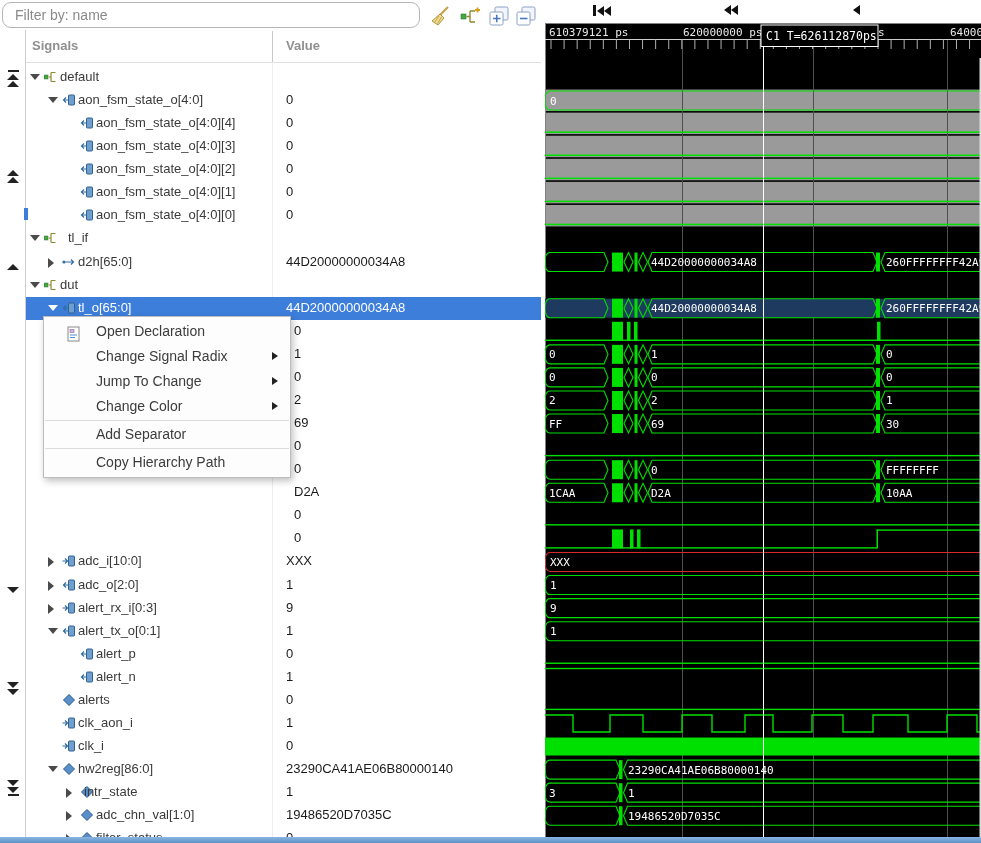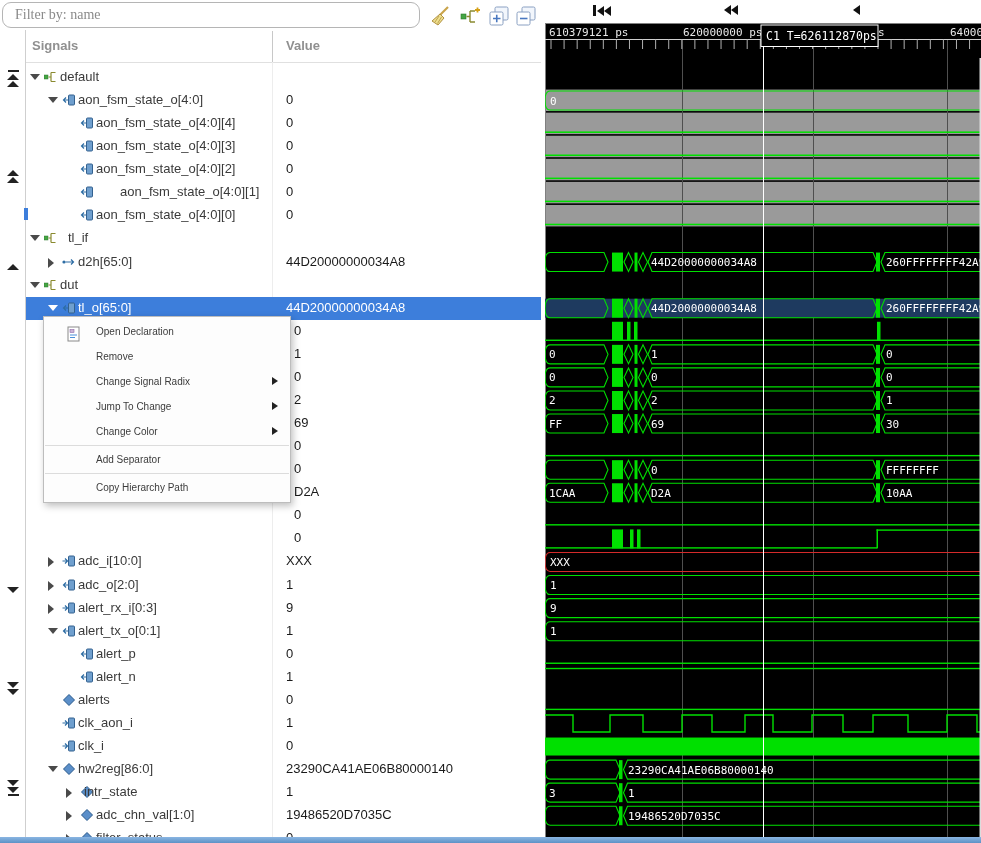--- a/index.html
+++ b/index.html
@@ -2,21 +2,21 @@
 <html><head>
 <meta charset="utf-8">
 <style>
   html,body{margin:0;padding:0;background:#ffffff;width:981px;height:843px;overflow:hidden;
     font-family:"Liberation Sans","DejaVu Sans",sans-serif;}
   #app{position:relative;width:981px;height:843px;background:#fff;}
   
   #left-panel{position:absolute;left:0;top:0;width:541px;height:843px;background:#fff;}
   #filter-input{position:absolute;left:2px;top:2px;width:402px;height:22px;border:1px solid #b5b5b5;
     border-radius:9px;padding-left:12px;font-size:14px;color:#b91c1c;outline:none;
-    font-family:Liberation Serif, serif;}
+    font-family:Liberation Sans, sans-serif;}
   #filter-input::placeholder{color:#8a8a8a;opacity:1;}
   .tb-icon{position:absolute;top:4px;width:24px;height:24px;cursor:pointer;}
   #tree-header{position:absolute;left:0;top:30px;width:541px;height:32px;background:#fff;
     border-bottom:1px solid #e0e0e0;}
   .hdr-label{position:absolute;top:8px;font-size:13px;font-weight:bold;color:#909090;}
   #hdr-divider{position:absolute;left:272px;top:31px;width:1px;height:31px;background:#c8c8c8;}
   #col-divider{position:absolute;left:272px;top:62px;width:1px;height:775px;background:#ededed;}
   #tree-margin{position:absolute;left:0;top:30px;width:25px;height:813px;background:#fff;
     border-right:1px solid #cfcfcf;}
   .jump-btn{position:absolute;left:5px;width:16px;display:flex;flex-direction:column;align-items:center;cursor:pointer;}
@@ -34,21 +34,21 @@
   .trow.selected .lbl,.trow.selected .val{color:#ffffff;}
   .exp{position:absolute;top:8px;width:0;height:0;cursor:pointer;}
   .exp.open{border-left:5px solid transparent;border-right:5px solid transparent;border-top:6px solid #4a4a4a;}
   .exp.closed{border-top:5px solid transparent;border-bottom:5px solid transparent;border-left:6px solid #4a4a4a;margin-top:-1px;}
   .trow.selected .exp.open{border-top-color:#fff;}
   .ticon{position:absolute;top:4px;width:14px;height:14px;}
   
   #context-menu{position:absolute;left:43px;top:316px;width:246px;background:#fdfdfd;
     border:1px solid #bdbdbd;box-shadow:2px 3px 7px rgba(0,0,0,0.25);z-index:30;padding:2px 0;}
   .menu-item{position:relative;height:25px;line-height:25px;cursor:pointer;}
-  .menu-item .mi-label{position:absolute;left:52px;font-size:10px;color:#3c3c3c;white-space:nowrap;}
+  .menu-item .mi-label{position:absolute;left:52px;font-size:14px;color:#3c3c3c;white-space:nowrap;}
   .menu-item .mi-icon{position:absolute;left:22px;top:5px;width:16px;height:16px;}
   .menu-item .mi-arrow{position:absolute;right:12px;top:8px;width:0;height:0;
     border-top:4.5px solid transparent;border-bottom:4.5px solid transparent;border-left:6px solid #222;}
   .menu-sep{height:1px;background:#dcdcdc;margin:1px 1px;}
   
   #panel-divider{position:absolute;left:541px;top:0;width:4px;height:843px;background:#fff;}
   #wave-panel{position:absolute;left:545px;top:0;width:436px;height:843px;background:#a21caf;}
   #wave-nav{position:absolute;left:0;top:0;width:436px;height:23px;background:#fff;}
   .nav-btn{position:absolute;top:5px;display:flex;align-items:center;cursor:pointer;}
   .nb-bar{width:2.5px;height:11px;background:#111;margin-right:1px;}
@@ -145,21 +145,21 @@
               <rect x="6.5" y="2" width="6" height="10" rx="1" fill="#6f9fce" stroke="#33618f"></rect>
             </svg></span>
           <span class="lbl" style="left: 70px;">aon_fsm_state_o[4:0][2]</span>
           <span class="val" style="left: 260px;">0</span>
         </div>
         <div class="trow" style="top: 181px;">
           <span class="ticon" style="left: 54px;"><svg width="14" height="14">
               <path d="M6 7 H1.5 M4 4.5 L1.5 7 L4 9.5" stroke="#2e6da4" fill="none" stroke-width="1.2"></path>
               <rect x="6.5" y="2" width="6" height="10" rx="1" fill="#6f9fce" stroke="#33618f"></rect>
             </svg></span>
-          <span class="lbl" style="left: 70px; margin-left: 24px;">aon_fsm_state_o[4:0][1]</span>
+          <span class="lbl" style="left: 70px;">aon_fsm_state_o[4:0][1]</span>
           <span class="val" style="left: 260px;">0</span>
         </div>
         <div class="trow" style="top: 204px;">
           <span class="ticon" style="left: 54px;"><svg width="14" height="14">
               <path d="M6 7 H1.5 M4 4.5 L1.5 7 L4 9.5" stroke="#2e6da4" fill="none" stroke-width="1.2"></path>
               <rect x="6.5" y="2" width="6" height="10" rx="1" fill="#6f9fce" stroke="#33618f"></rect>
             </svg></span>
           <span class="lbl" style="left: 70px;">aon_fsm_state_o[4:0][0]</span>
           <span class="val" style="left: 260px;">0</span>
         </div>
@@ -362,23 +362,20 @@
     </div>
 
   <div id="context-menu">
       <div class="menu-item">
         <span class="mi-icon"><svg width="16" height="16">
             <rect x="2" y="1" width="11" height="14" fill="#fff" stroke="#8a8a8a"></rect>
             <rect x="4" y="3.5" width="4" height="3" fill="#c9b3d6" stroke="#8f6ba8" stroke-width="0.6"></rect>
             <path d="M4 9 H11 M4 11.5 H9" stroke="#4a90d9" stroke-width="1"></path>
           </svg></span>
         <span class="mi-label">Open Declaration</span>
-      </div>
-      <div class="menu-item">
-        <span class="mi-label">Remove</span>
       </div>
       <div class="menu-item">
         <span class="mi-label">Change Signal Radix</span>
         <span class="mi-arrow"></span>
       </div>
       <div class="menu-item">
         <span class="mi-label">Jump To Change</span>
         <span class="mi-arrow"></span>
       </div>
       <div class="menu-item">

